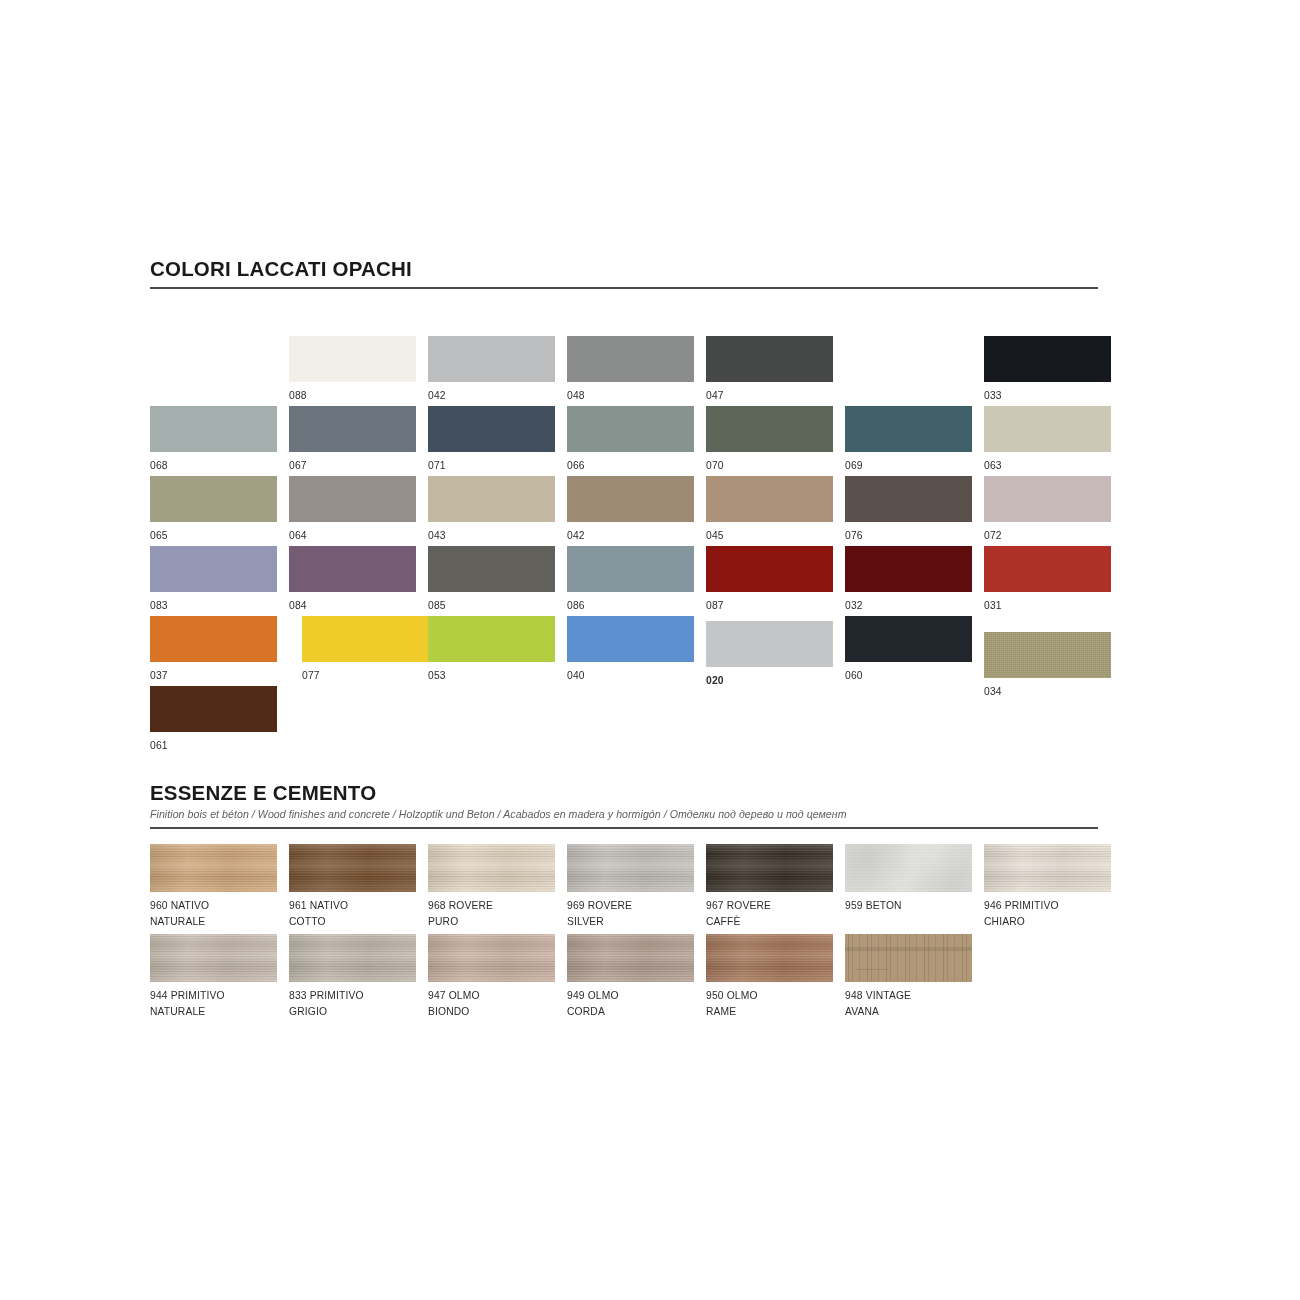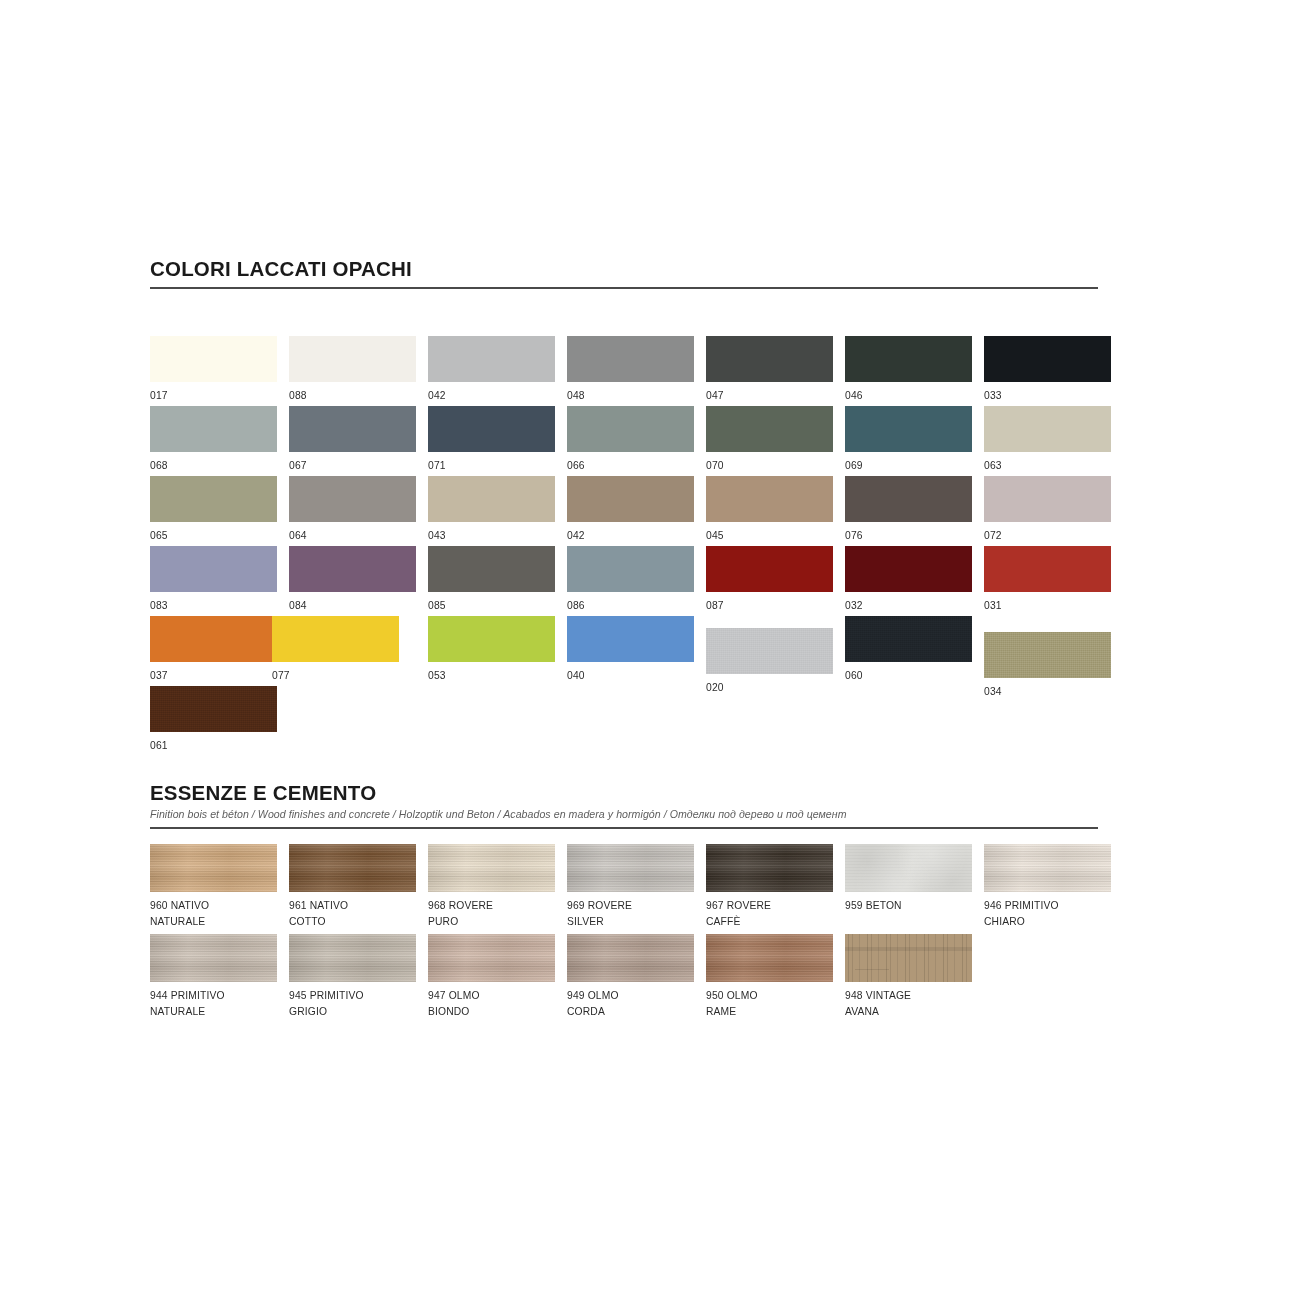--- a/index.html
+++ b/index.html
@@ -177,44 +177,36 @@
 <body>
 
 <div class="page">
 
   <div class="section" id="section-lacquered">
     <h1 class="section-title">COLORI LACCATI OPACHI</h1>
     <div class="section-rule"></div>
   </div>
 
   <div class="swatch-grid" id="grid-lacquered" style="height: 420px;">
-      <div class="swatch-cell" style="left: 0px; top: 0px;">
-        <span class="swatch-chip " style="background-color: rgb(253, 250, 236);"></span>
-        <span class="swatch-label">017</span>
-      </div>
       <div class="swatch-cell" style="left: 139px; top: 0px;">
         <span class="swatch-chip " style="background-color: rgb(242, 239, 233);"></span>
         <span class="swatch-label">088</span>
       </div>
       <div class="swatch-cell" style="left: 278px; top: 0px;">
         <span class="swatch-chip " style="background-color: rgb(188, 189, 190);"></span>
         <span class="swatch-label">042</span>
       </div>
       <div class="swatch-cell" style="left: 417px; top: 0px;">
         <span class="swatch-chip " style="background-color: rgb(139, 140, 140);"></span>
         <span class="swatch-label">048</span>
       </div>
       <div class="swatch-cell" style="left: 556px; top: 0px;">
         <span class="swatch-chip " style="background-color: rgb(69, 72, 70);"></span>
         <span class="swatch-label">047</span>
       </div>
-      <div class="swatch-cell" style="left: 695px; top: 0px;">
-        <span class="swatch-chip " style="background-color: rgb(47, 56, 51);"></span>
-        <span class="swatch-label">046</span>
-      </div>
       <div class="swatch-cell" style="left: 834px; top: 0px;">
         <span class="swatch-chip " style="background-color: rgb(21, 25, 29);"></span>
         <span class="swatch-label">033</span>
       </div>
       <div class="swatch-cell" style="left: 0px; top: 70px;">
         <span class="swatch-chip " style="background-color: rgb(164, 174, 172);"></span>
         <span class="swatch-label">068</span>
       </div>
       <div class="swatch-cell" style="left: 139px; top: 70px;">
         <span class="swatch-chip " style="background-color: rgb(107, 116, 124);"></span>
@@ -293,33 +285,33 @@
         <span class="swatch-label">032</span>
       </div>
       <div class="swatch-cell" style="left: 834px; top: 210px;">
         <span class="swatch-chip " style="background-color: rgb(174, 48, 38);"></span>
         <span class="swatch-label">031</span>
       </div>
       <div class="swatch-cell" style="left: 0px; top: 280px;">
         <span class="swatch-chip " style="background-color: rgb(217, 116, 39);"></span>
         <span class="swatch-label">037</span>
       </div>
-      <div class="swatch-cell" style="left: 122px; top: 280px;">
+      <div class="swatch-cell" style="left: 152px; top: 280px;">
         <span class="swatch-chip " style="background-color: rgb(240, 204, 43);"></span>
         <span class="swatch-label">077</span>
       </div>
       <div class="swatch-cell" style="left: 278px; top: 280px;">
         <span class="swatch-chip " style="background-color: rgb(180, 206, 66);"></span>
         <span class="swatch-label">053</span>
       </div>
       <div class="swatch-cell" style="left: 417px; top: 280px;">
         <span class="swatch-chip " style="background-color: rgb(93, 144, 206);"></span>
         <span class="swatch-label">040</span>
       </div>
-      <div class="swatch-cell" style="left: 556px; top: 292px;">
+      <div class="swatch-cell" style="left: 556px; top: 285px; font-weight: bold;">
         <span class="swatch-chip tex-grain" style="background-color: rgb(197, 198, 200);"></span>
         <span class="swatch-label">020</span>
       </div>
       <div class="swatch-cell" style="left: 695px; top: 280px;">
         <span class="swatch-chip tex-grain" style="background-color: rgb(32, 38, 43);"></span>
         <span class="swatch-label">060</span>
       </div>
       <div class="swatch-cell" style="left: 834px; top: 280px; margin-top: 16px;">
         <span class="swatch-chip tex-grain" style="background-color: rgb(163, 156, 119);"></span>
         <span class="swatch-label">034</span>
@@ -371,21 +363,21 @@
         <span class="swatch-label">946 PRIMITIVO
 CHIARO</span>
       </div>
       <div class="swatch-cell" style="left: 0px; top: 90px;">
         <span class="swatch-chip tex-wood" style="background-color: rgb(203, 191, 178);"></span>
         <span class="swatch-label">944 PRIMITIVO
 NATURALE</span>
       </div>
       <div class="swatch-cell" style="left: 139px; top: 90px;">
         <span class="swatch-chip tex-wood" style="background-color: rgb(196, 187, 174);"></span>
-        <span class="swatch-label">945 PRIMITIVO
+        <span class="swatch-label">833 PRIMITIVO
 GRIGIO</span>
       </div>
       <div class="swatch-cell" style="left: 278px; top: 90px;">
         <span class="swatch-chip tex-wood" style="background-color: rgb(205, 179, 163);"></span>
         <span class="swatch-label">947 OLMO
 BIONDO</span>
       </div>
       <div class="swatch-cell" style="left: 417px; top: 90px;">
         <span class="swatch-chip tex-wood" style="background-color: rgb(184, 163, 149);"></span>
         <span class="swatch-label">949 OLMO

